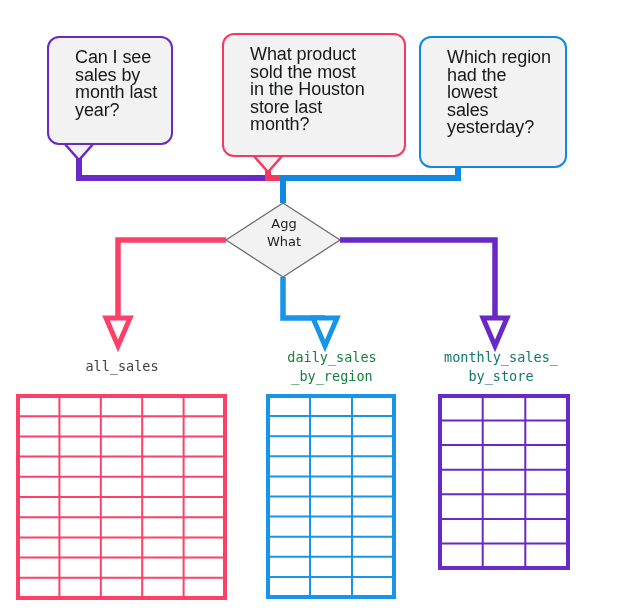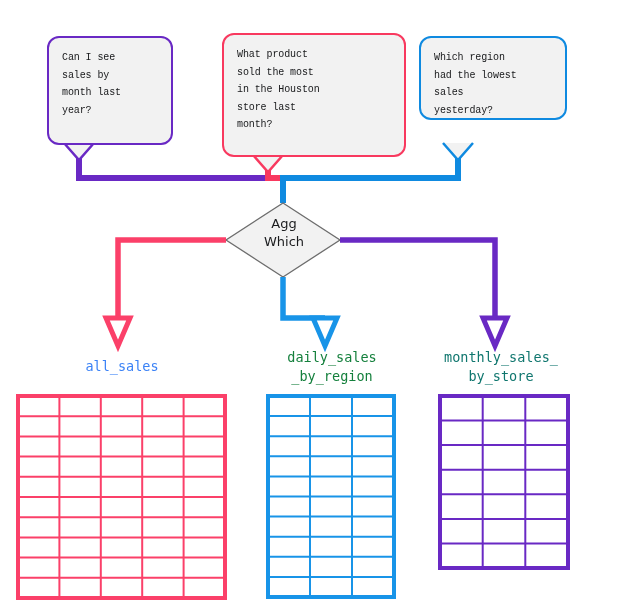--- a/index.html
+++ b/index.html
@@ -21,31 +21,31 @@
     width: 634px;
     height: 610px;
   }
   .bubble {
     position: absolute;
     box-sizing: border-box;
     background: #f2f2f2;
     border-radius: 12px;
     border-style: solid;
     border-width: 2.5px;
-    padding: 11px 12px 10px 13px;
-    font-family: Liberation Mono, monospace;
-    font-size: 10px;
+    padding: 11px 12px 10px 26px;
+    font-family: Liberation Sans, sans-serif;
+    font-size: 18px;
     line-height: 17.5px;
     color: #17181a;
     letter-spacing: -0.1px;
     white-space: pre-line;
   }
   #bubble-month  { left: 47px;  top: 36px;  width: 126px; height: 109px; border-color: #6929c4; }
   #bubble-product{ left: 222px; top: 33px;  width: 184px; height: 124px; border-color: #f8395f; }
-  #bubble-region { left: 419px; top: 36px;  width: 148px; height: 84px; border-color: #0f8ae0; }
+  #bubble-region { left: 419px; top: 36px;  width: 148px; height: 132px; border-color: #0f8ae0; }
 
   .diamond-label {
     position: absolute;
     left: 243px;
     top: 215px;
     width: 82px;
     text-align: center;
     font-family: "DejaVu Sans", sans-serif;
     font-size: 13px;
     line-height: 18px;
@@ -56,21 +56,21 @@
 
   .tbl-label {
     position: absolute;
     font-family: "DejaVu Sans Mono", monospace;
     font-size: 13.5px;
     line-height: 19px;
     text-align: center;
     white-space: pre-line;
     letter-spacing: 0px;
   }
-  #label-all-sales   { left: 48px;  top: 357px; width: 148px; color: #3b82f6; }
+  #label-all-sales   { left: 48px;  top: 357px; width: 148px; color: #404040; }
   #label-daily-sales { left: 252px; top: 348px; width: 160px; color: #15803d; }
   #label-monthly-sales{left: 414px; top: 348px; width: 174px; color: #0f766e; }
 </style>
 </head>
 <body>
 
 <svg id="canvas" viewBox="0 0 634 610">
 
   <g>
 
@@ -164,21 +164,21 @@
 in the Houston
 store last
 month?</div>
 
 <div class="bubble" id="bubble-region">Which region
 had the lowest
 sales
 yesterday?</div>
 
 <div class="diamond-label">Agg
-Which</div>
+What</div>
 
 <div class="tbl-label" id="label-all-sales">all_sales</div>
 
 <div class="tbl-label" id="label-daily-sales">daily_sales
 _by_region</div>
 
 <div class="tbl-label" id="label-monthly-sales">monthly_sales_
 by_store</div>
 
 </body></html>

